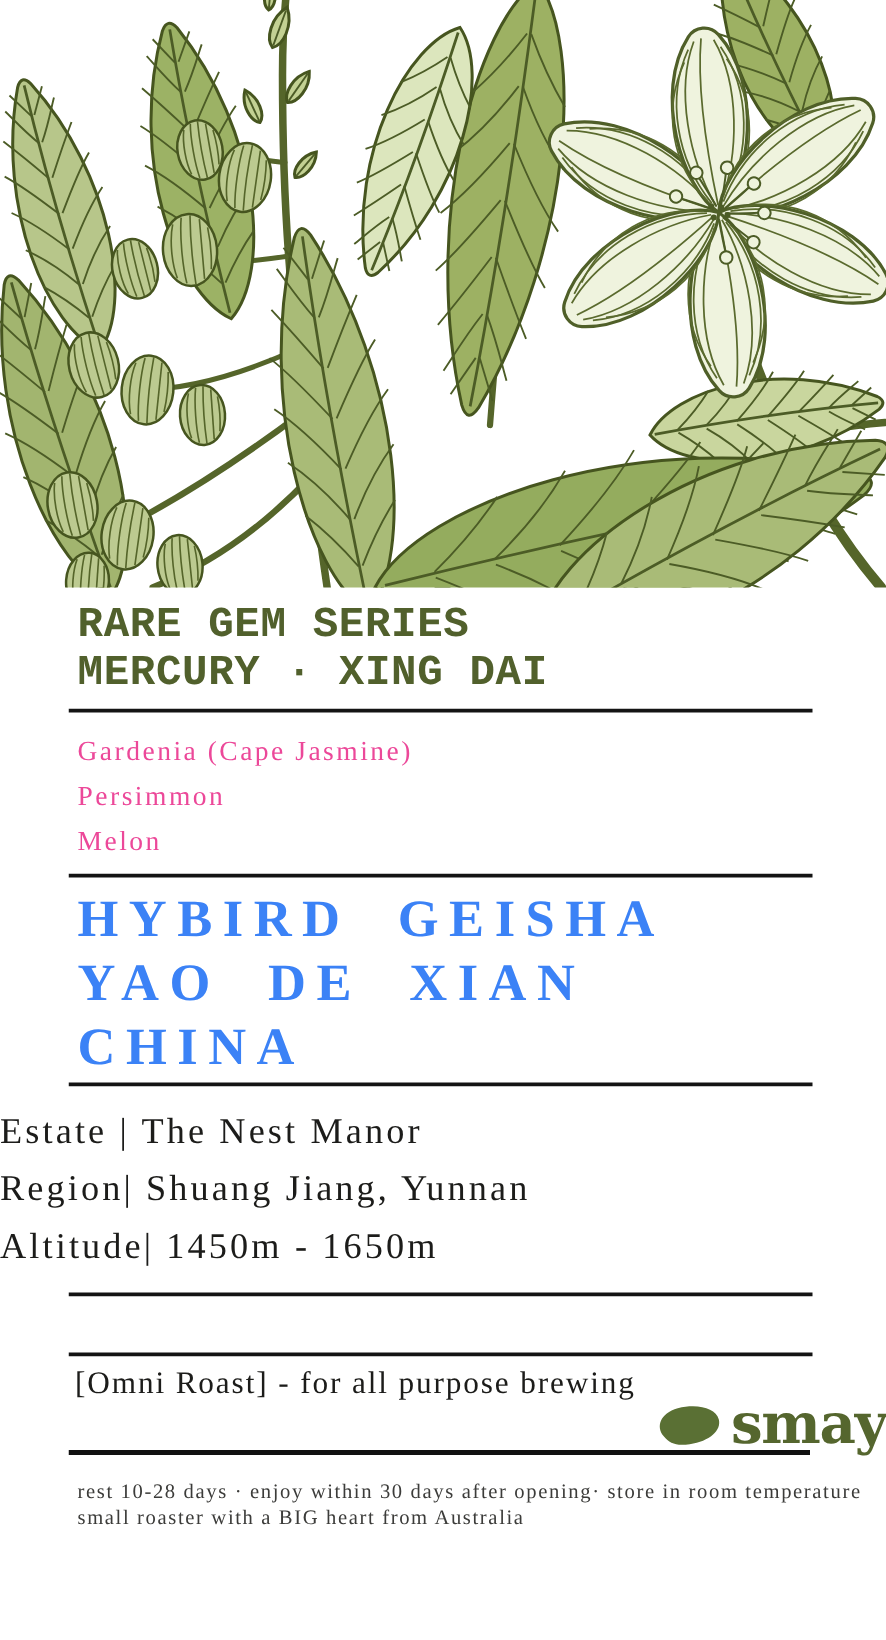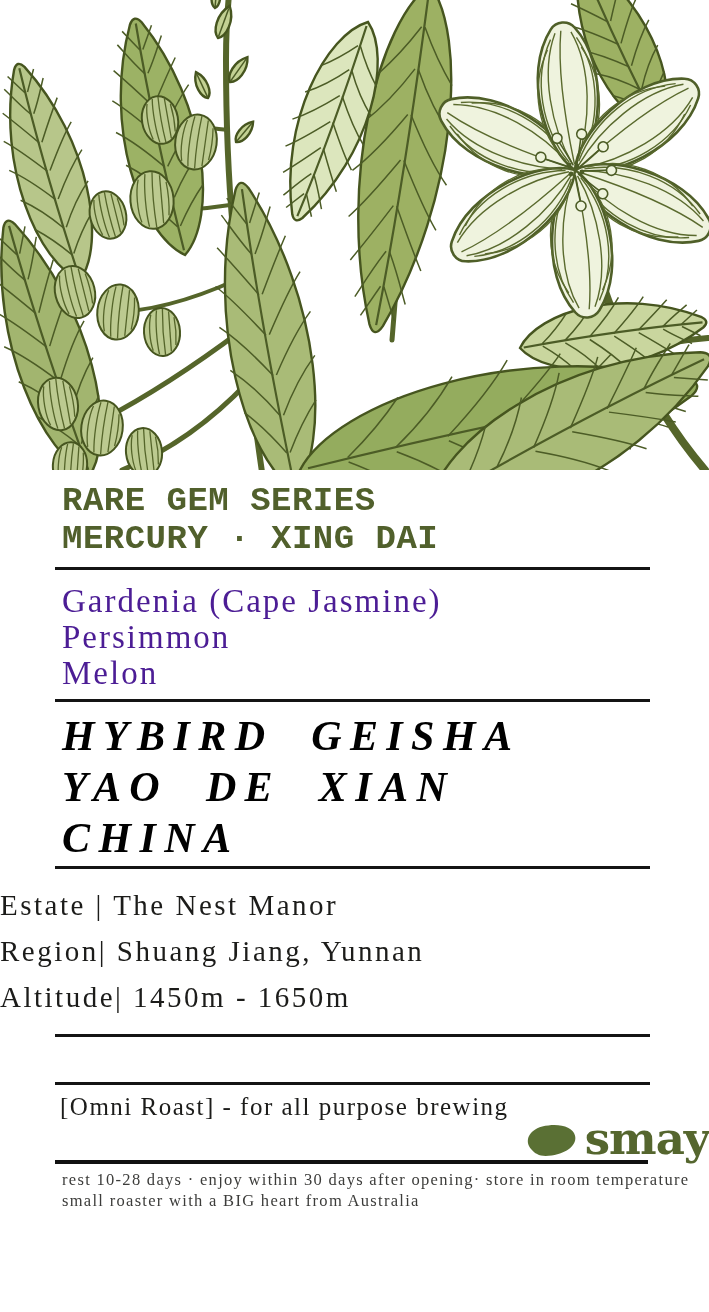--- a/index.html
+++ b/index.html
@@ -33,31 +33,30 @@
     font-size:34px; line-height:38px;
     letter-spacing:0.5px;
     color:#51602c;
   }
   .rule {
     margin-left:55px; width:595px; height:3px; background:#141414;
   }
   .rule-1 { margin-top:9px; }
   .notes {
     margin-top:13px; margin-left:62px;
-    font-size:33px; line-height:36px; letter-spacing:2px;
-    color:#4c1d95;
+    font-size:22px; line-height:36px; letter-spacing:2px;
+    color:#ec4899;
   }
   .rule-2 { margin-top:8px; }
   .coffee-title {
     margin-top:9px; margin-left:62px;
     font-weight:bold;
     font-size:42px; line-height:51px;
     letter-spacing:0.2em; word-spacing:0.45em;
-    color:#000000;
-    font-style:italic;
+    color:#3b82f6;
   }
   .rule-3 { margin-top:2px; }
   .details {
     margin-top:13px; 
     font-size:29px; line-height:46px; letter-spacing:2.5px;
     color:#1c1c1a;
   }
   .rule-4 { margin-top:14px; }
   .rule-5 { margin-top:45px; }
   .roast {
@@ -71,21 +70,21 @@
     position:relative; z-index:2;
   }
   .bean { width:56px; height:38px; margin-top:4px; }
   .brand {
     font-family:"DejaVu Serif", serif; font-weight:bold;
     font-size:45px; line-height:40px; letter-spacing:-1px;
     color:#55662e;
   }
   .footer-rule { margin-top:0; margin-left:55px; width:593px; height:4px; background:#111; }
   .footer {
-    margin-top:5px; margin-left:62px;
+    margin-top:18px; margin-left:62px;
     font-size:16.5px; line-height:21px; letter-spacing:1.3px;
     color:#3c3c3a;
   }
 </style>
 </head>
 <body>
 
 <div class="art">
   <svg viewBox="0 0 709 470" width="709" height="470">
     <defs>

